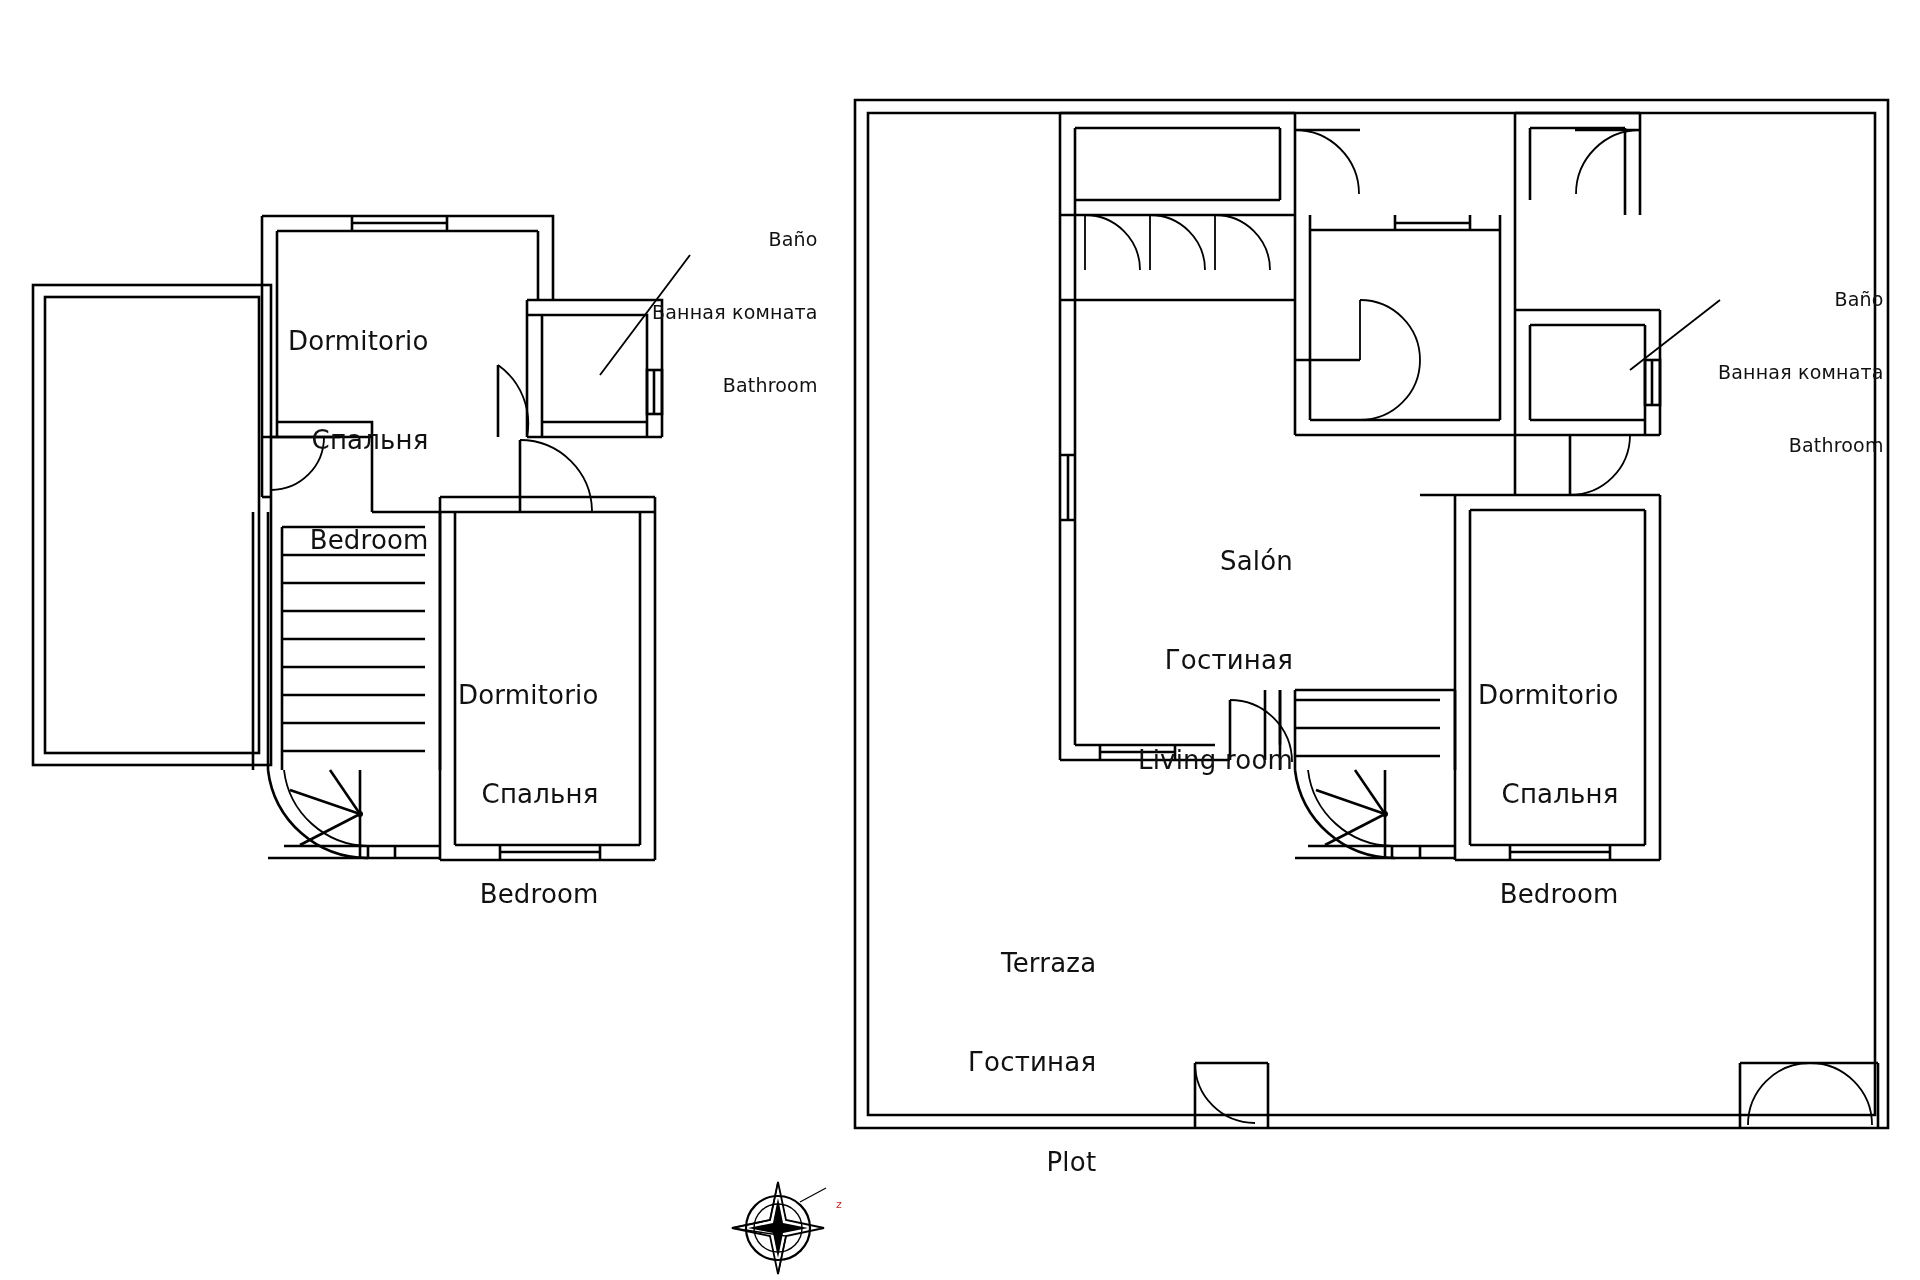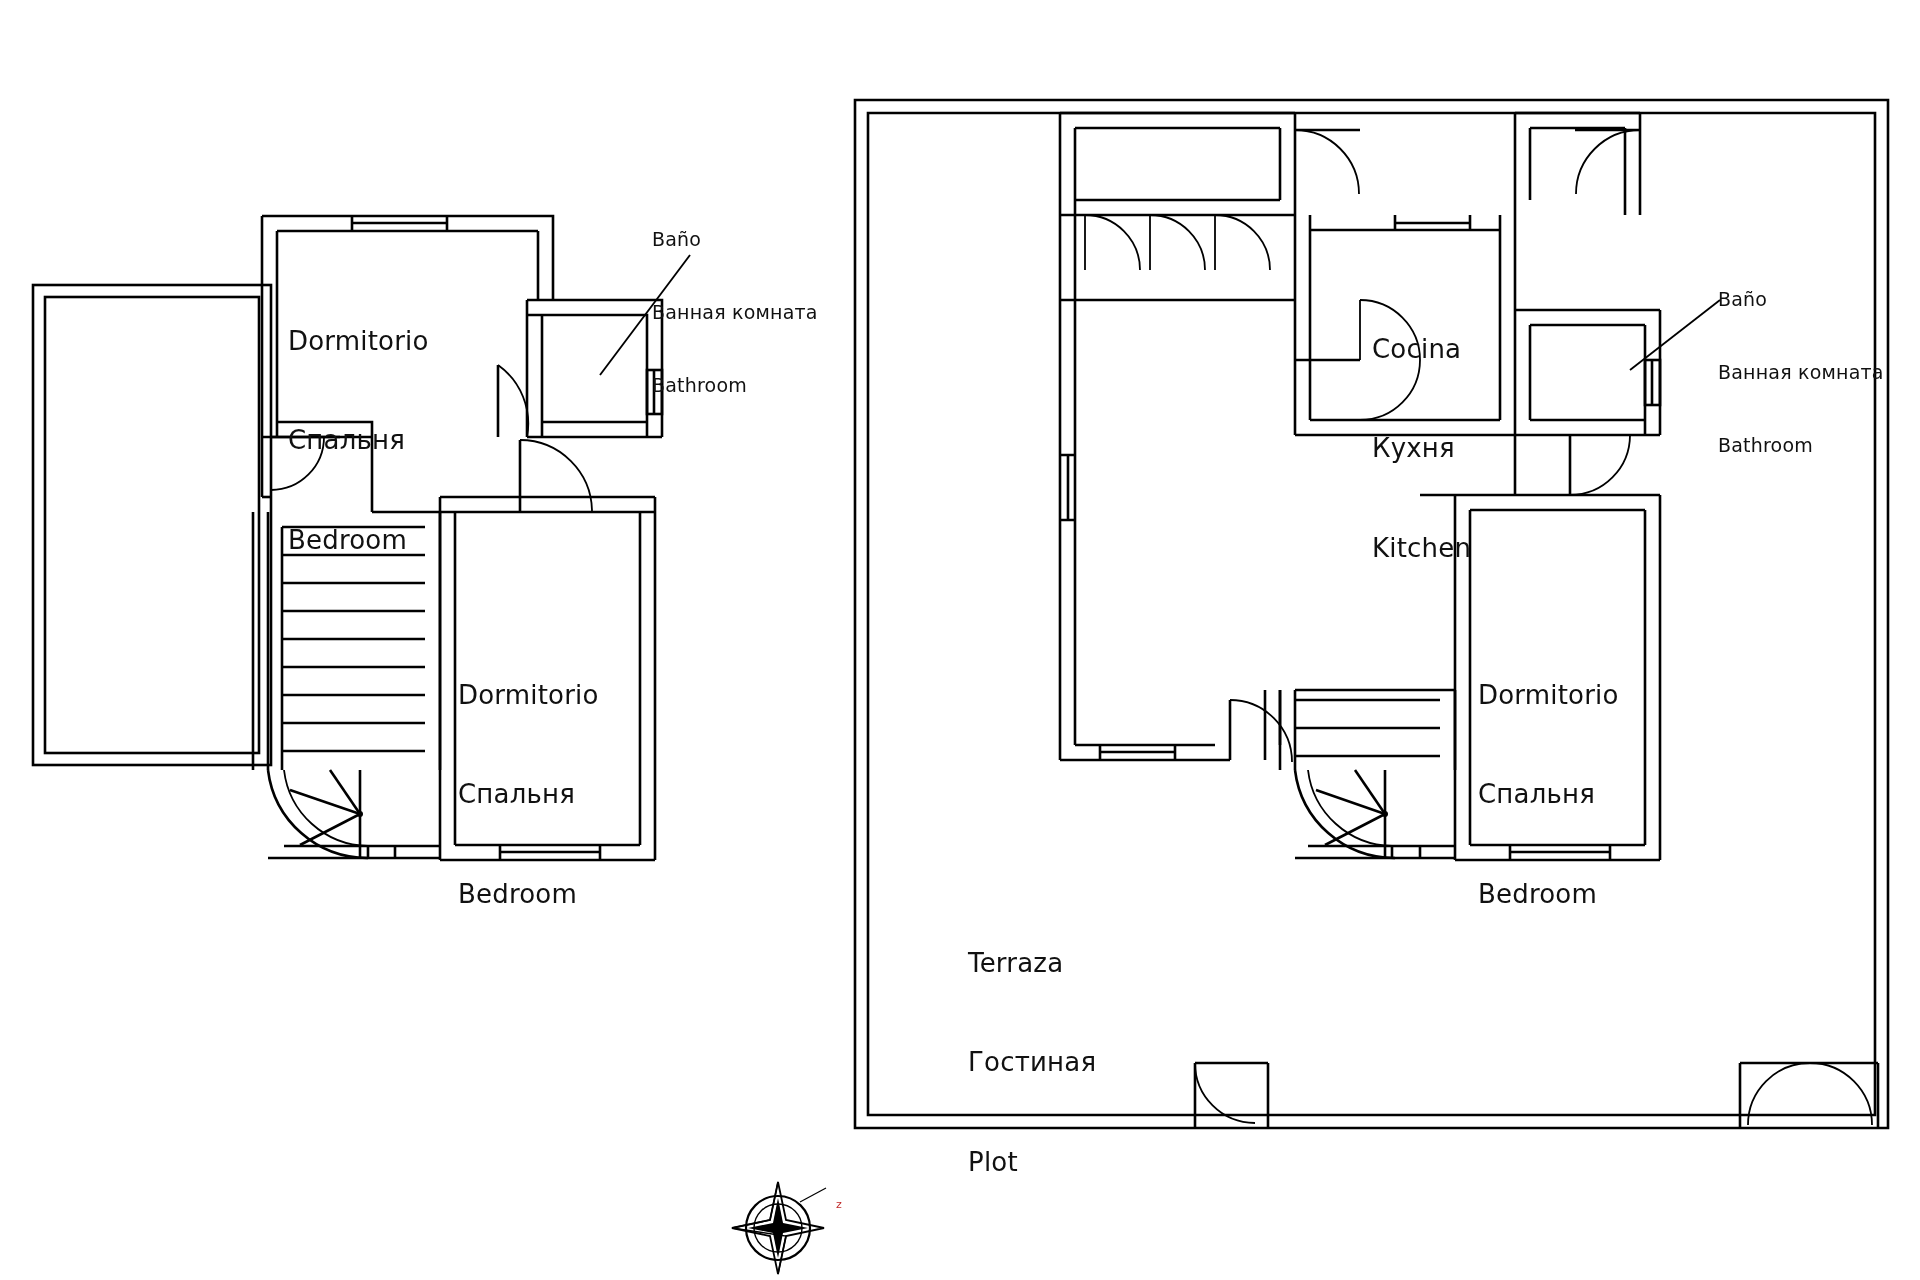--- a/index.html
+++ b/index.html
@@ -26,20 +26,21 @@
     top: 0;
     width: 1920px;
     height: 1280px;
   }
   .label {
     position: absolute;
     white-space: pre;
     line-height: 1.28;
     letter-spacing: 0.2px;
     color: #111111;
+    text-align: right;
   }
   .label.big {
     font-size: 26px;
   }
   .label.small {
     font-size: 19px;
   }
   .label span {
     display: block;
   }
@@ -331,32 +332,32 @@
     <span>Bathroom</span>
   </div>
 
 
   <div class="label big" style="left:458px; top:612px;">
     <span>Dormitorio</span>
     <span>Спальня</span>
     <span>Bedroom</span>
   </div>
 
-  <div class="label big" style="left:1372px; top:266px;">
-    <span>Cocina</span>
-    <span>Кухня</span>
-    <span>Kitchen</span>
-  </div>
 
   <div class="label small" style="left:1718px; top:238px;">
     <span>Baño</span>
     <span>Ванная комната</span>
     <span>Bathroom</span>
   </div>
 
+  <div class="label big" style="left:1138px; top:478px;">
+    <span>Salón</span>
+    <span>Гостиная</span>
+    <span>Living room</span>
+  </div>
 
   <div class="label big" style="left:1478px; top:612px;">
     <span>Dormitorio</span>
     <span>Спальня</span>
     <span>Bedroom</span>
   </div>
 
   <div class="label big" style="left:968px; top:880px;">
     <span>Terraza</span>
     <span>Гостиная</span>

